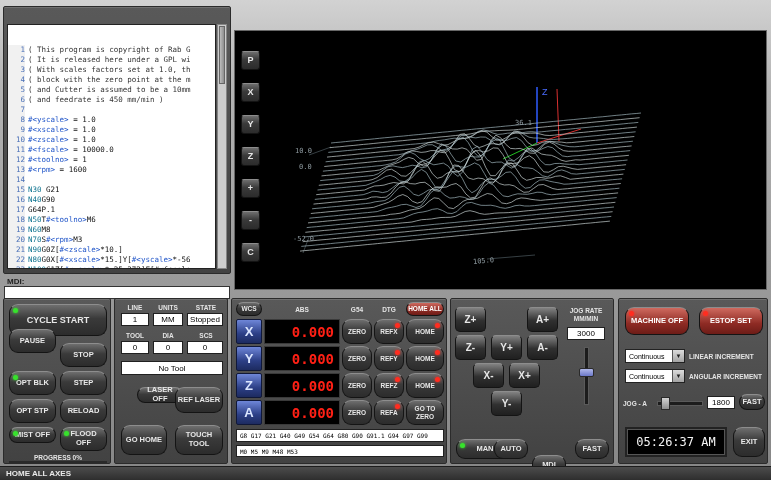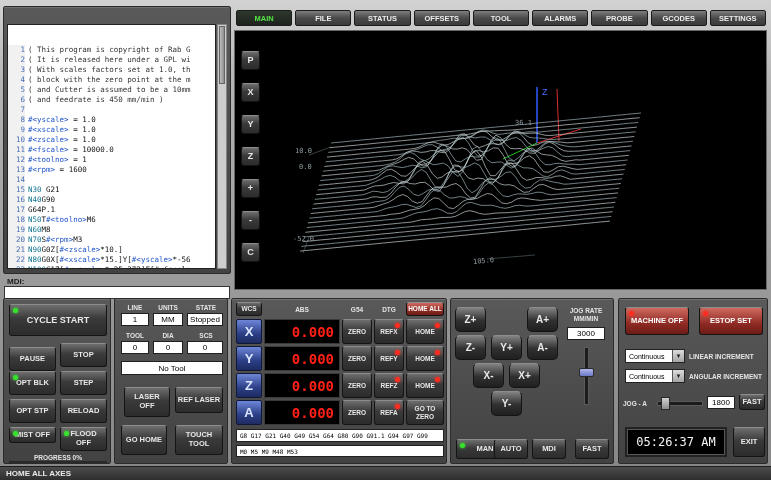--- a/index.html
+++ b/index.html
@@ -4,21 +4,21 @@
 <style>
   *{margin:0;padding:0;box-sizing:border-box;}
   html,body{width:771px;height:480px;}
   body{font-family:"Liberation Sans",sans-serif;background:#8a8a8a;}
   #screen{position:relative;width:771px;height:480px;overflow:hidden;
     background:linear-gradient(180deg,#d2d2d2 0%,#b4b4b4 18%,#9c9c9c 55%,#868686 100%);}
   .panel{position:absolute;background:linear-gradient(180deg,#595959,#424242);
     border:1px solid #2b2b2b;border-radius:2px;box-shadow:inset 0 1px 0 #707070;}
   .btn{position:absolute;display:flex;align-items:center;justify-content:center;text-align:center;
     background:linear-gradient(180deg,#6e6e6e,#3a3a3a 45%,#2c2c2c);
-    border:1px solid #141414;border-top-color:#8d8d8d;border-radius:3px;
+    border:1px solid #141414;border-top-color:#8d8d8d;border-radius:9px;
     color:#e8e8e8;font-size:7.5px;font-weight:bold;line-height:1.15;cursor:pointer;padding:1px;}
   .btn.red{background:linear-gradient(180deg,#cf6a5f,#8e2b24 60%,#6d1c17);color:#fff;}
   .btn.sm{font-size:6.5px;}
   .jbtn{width:31px;height:25px;font-size:10px;border-radius:5px;
     background:linear-gradient(180deg,#828282,#303030 55%,#202020);}
   .led{position:absolute;width:5px;height:5px;border-radius:50%;}
   .led.g{background:#37e22c;box-shadow:0 0 3px #37e22c;}
   .led.r{background:#ff2d20;box-shadow:0 0 3px #ff2d20;}
   .tl{top:3px;left:3px;} .tr{top:3px;right:3px;}
   .wbox{position:absolute;background:#fff;border:1px solid #202020;color:#000;font-size:8px;
@@ -99,31 +99,20 @@
     <div class="gbody">
       <div><div class="gl"><span class="ln">1</span><span class="lt"><span class="cm">( This program is copyright of Rab G</span></span></div><div class="gl"><span class="ln">2</span><span class="lt"><span class="cm">( It is released here under a GPL wi</span></span></div><div class="gl"><span class="ln">3</span><span class="lt"><span class="cm">( With scales factors set at 1.0, th</span></span></div><div class="gl"><span class="ln">4</span><span class="lt"><span class="cm">( block with the zero point at the m</span></span></div><div class="gl"><span class="ln">5</span><span class="lt"><span class="cm">( and Cutter is assumed to be a 10mm</span></span></div><div class="gl"><span class="ln">6</span><span class="lt"><span class="cm">( and feedrate is 450 mm/min )</span></span></div><div class="gl"><span class="ln">7</span><span class="lt"> </span></div><div class="gl"><span class="ln">8</span><span class="lt"><span class="tv">#&lt;yscale&gt;</span> = 1.0</span></div><div class="gl"><span class="ln">9</span><span class="lt"><span class="tv">#&lt;xscale&gt;</span> = 1.0</span></div><div class="gl"><span class="ln">10</span><span class="lt"><span class="tv">#&lt;zscale&gt;</span> = 1.0</span></div><div class="gl"><span class="ln">11</span><span class="lt"><span class="tv">#&lt;fscale&gt;</span> = 10000.0</span></div><div class="gl"><span class="ln">12</span><span class="lt"><span class="tv">#&lt;toolno&gt;</span> = 1</span></div><div class="gl"><span class="ln">13</span><span class="lt"><span class="tv">#&lt;rpm&gt;</span> = 1600</span></div><div class="gl"><span class="ln">14</span><span class="lt"> </span></div><div class="gl"><span class="ln">15</span><span class="lt"><span class="nw">N30</span> G21</span></div><div class="gl"><span class="ln">16</span><span class="lt"><span class="nw">N40</span>G90</span></div><div class="gl"><span class="ln">17</span><span class="lt">G64P.1</span></div><div class="gl"><span class="ln">18</span><span class="lt"><span class="nw">N50</span>T<span class="tv">#&lt;toolno&gt;</span>M6</span></div><div class="gl"><span class="ln">19</span><span class="lt"><span class="nw">N60</span>M8</span></div><div class="gl"><span class="ln">20</span><span class="lt"><span class="nw">N70</span>S<span class="tv">#&lt;rpm&gt;</span>M3</span></div><div class="gl"><span class="ln">21</span><span class="lt"><span class="nw">N90</span>G0Z[<span class="tv">#&lt;zscale&gt;</span>*10.]</span></div><div class="gl"><span class="ln">22</span><span class="lt"><span class="nw">N80</span>G0X[<span class="tv">#&lt;xscale&gt;</span>*15.]Y[<span class="tv">#&lt;yscale&gt;</span>*-56</span></div><div class="gl"><span class="ln">23</span><span class="lt"><span class="nw">N100</span>G1Z[<span class="tv">#&lt;zscale&gt;</span>*-25.372]F[#&lt;fscale</span></div></div>
     </div>
     <div class="gscroll">
       <div class="gthumb"></div>
     </div>
   </div>
   <div class="mdi-label">MDI:</div>
   <input class="mdi-input" value="" style="">
 
-  <div id="tabs">
-    <div class="tab active">MAIN</div>
-    <div class="tab">FILE</div>
-    <div class="tab">STATUS</div>
-    <div class="tab">OFFSETS</div>
-    <div class="tab">TOOL</div>
-    <div class="tab">ALARMS</div>
-    <div class="tab">PROBE</div>
-    <div class="tab">GCODES</div>
-    <div class="tab">SETTINGS</div>
-  </div>
 
   <div id="preview">
     <svg id="toolpath" width="533" height="260" viewBox="0 0 533 260" style="position:absolute;left:0;top:0">
       <line x1="302" y1="56" x2="302" y2="112" stroke="#2f5cff" stroke-width="1.5"></line>
       <line x1="322" y1="58" x2="324" y2="110" stroke="#d93030" stroke-width="1"></line>
       <line x1="302" y1="112" x2="346" y2="98" stroke="#d93030" stroke-width="1"></line>
       <line x1="302" y1="112" x2="268" y2="128" stroke="#22c022" stroke-width="1"></line>
       <line x1="74" y1="124" x2="96" y2="116" stroke="#5a6a70" stroke-width="0.6"></line>
       <line x1="74" y1="206" x2="68" y2="222" stroke="#5a6a70" stroke-width="0.6"></line>
       <line x1="252" y1="228" x2="300" y2="224" stroke="#5a6a70" stroke-width="0.6"></line>
@@ -166,21 +155,21 @@
     <div class="btn vbtn" style="top:148px">+</div>
     <div class="btn vbtn" style="top:180px">-</div>
     <div class="btn vbtn" style="top:212px">C</div>
   </div>
 
   <div class="panel" id="cycle-panel">
     <div class="btn" style="left:5px;top:5px;width:98px;height:32px;font-size:9px">
       <span class="led g tl"></span>
       <span>CYCLE START</span>
     </div>
-    <div class="btn" style="left:5px;top:48px;width:47px;height:24px">PAUSE</div>
+    <div class="btn" style="left:5px;top:30px;width:47px;height:24px">PAUSE</div>
     <div class="btn" style="left:56px;top:44px;width:47px;height:24px">STOP</div>
     <div class="btn" style="left:5px;top:72px;width:47px;height:24px">
       <span class="led g tl"></span>
       <span>OPT BLK</span>
     </div>
     <div class="btn" style="left:56px;top:72px;width:47px;height:24px">STEP</div>
     <div class="btn" style="left:5px;top:100px;width:47px;height:24px">OPT STP</div>
     <div class="btn" style="left:56px;top:100px;width:47px;height:24px">RELOAD</div>
     <div class="btn" style="left:5px;top:128px;width:47px;height:16px">
       <span class="led g tl"></span>
@@ -201,21 +190,21 @@
     <div class="wbox" style="left:6px;top:14px;width:28px;height:13px">1</div>
     <div class="wbox" style="left:38px;top:14px;width:30px;height:13px">MM</div>
     <div class="wbox" style="left:72px;top:14px;width:36px;height:13px">Stopped</div>
     <div class="lbl" style="left:6px;top:33px;width:28px">TOOL</div>
     <div class="lbl" style="left:38px;top:33px;width:30px">DIA</div>
     <div class="lbl" style="left:72px;top:33px;width:38px">SCS</div>
     <div class="wbox" style="left:6px;top:42px;width:28px;height:13px">0</div>
     <div class="wbox" style="left:38px;top:42px;width:30px;height:13px">0</div>
     <div class="wbox" style="left:72px;top:42px;width:36px;height:13px">0</div>
     <div class="wbox" style="left:6px;top:62px;width:102px;height:14px">No Tool</div>
-    <div class="btn" style="left:9px;top:88px;width:46px;height:30px">LASER OFF</div>
+    <div class="btn" style="left:22px;top:88px;width:46px;height:16px">LASER OFF</div>
     <div class="btn" style="left:60px;top:88px;width:48px;height:26px">REF LASER</div>
     <div class="btn" style="left:6px;top:126px;width:46px;height:30px">GO HOME</div>
     <div class="btn" style="left:60px;top:126px;width:48px;height:30px">TOUCH TOOL</div>
   </div>
 
   <div class="panel" id="dro-panel">
     <div class="btn sm" style="left:4px;top:3px;width:26px;height:14px">WCS</div>
     <div class="lbl" style="left:32px;top:7px;width:76px">ABS</div>
     <div class="lbl" style="left:110px;top:7px;width:30px">G54</div>
     <div class="lbl" style="left:142px;top:7px;width:30px">DTG</div>
@@ -285,21 +274,21 @@
     <div class="wbox" style="left:116px;top:28px;width:38px;height:13px">3000</div>
     <div class="vtrack" style="left:133px;top:48px;height:58px">
       <div class="vthumb" style="top:20px"></div>
     </div>
 
     <div class="btn" style="left:5px;top:140px;width:58px;height:20px">
       <span class="led g tl"></span>
       <span>MAN</span>
     </div>
     <div class="btn" style="left:43px;top:140px;width:34px;height:20px">AUTO</div>
-    <div class="btn" style="left:81px;top:140px;width:34px;height:20px">MDI</div>
+    <div class="btn" style="left:81px;top:156px;width:34px;height:20px">MDI</div>
     <div class="btn" style="left:124px;top:140px;width:34px;height:20px">FAST</div>
   </div>
 
   <div class="panel" id="power-panel">
     <div class="btn red" style="left:80px;top:8px;width:64px;height:28px">
       <span class="led r tl"></span>
       <span>ESTOP SET</span>
     </div>
     <div class="btn red" style="left:6px;top:8px;width:64px;height:28px">
       <span class="led r tl"></span>

